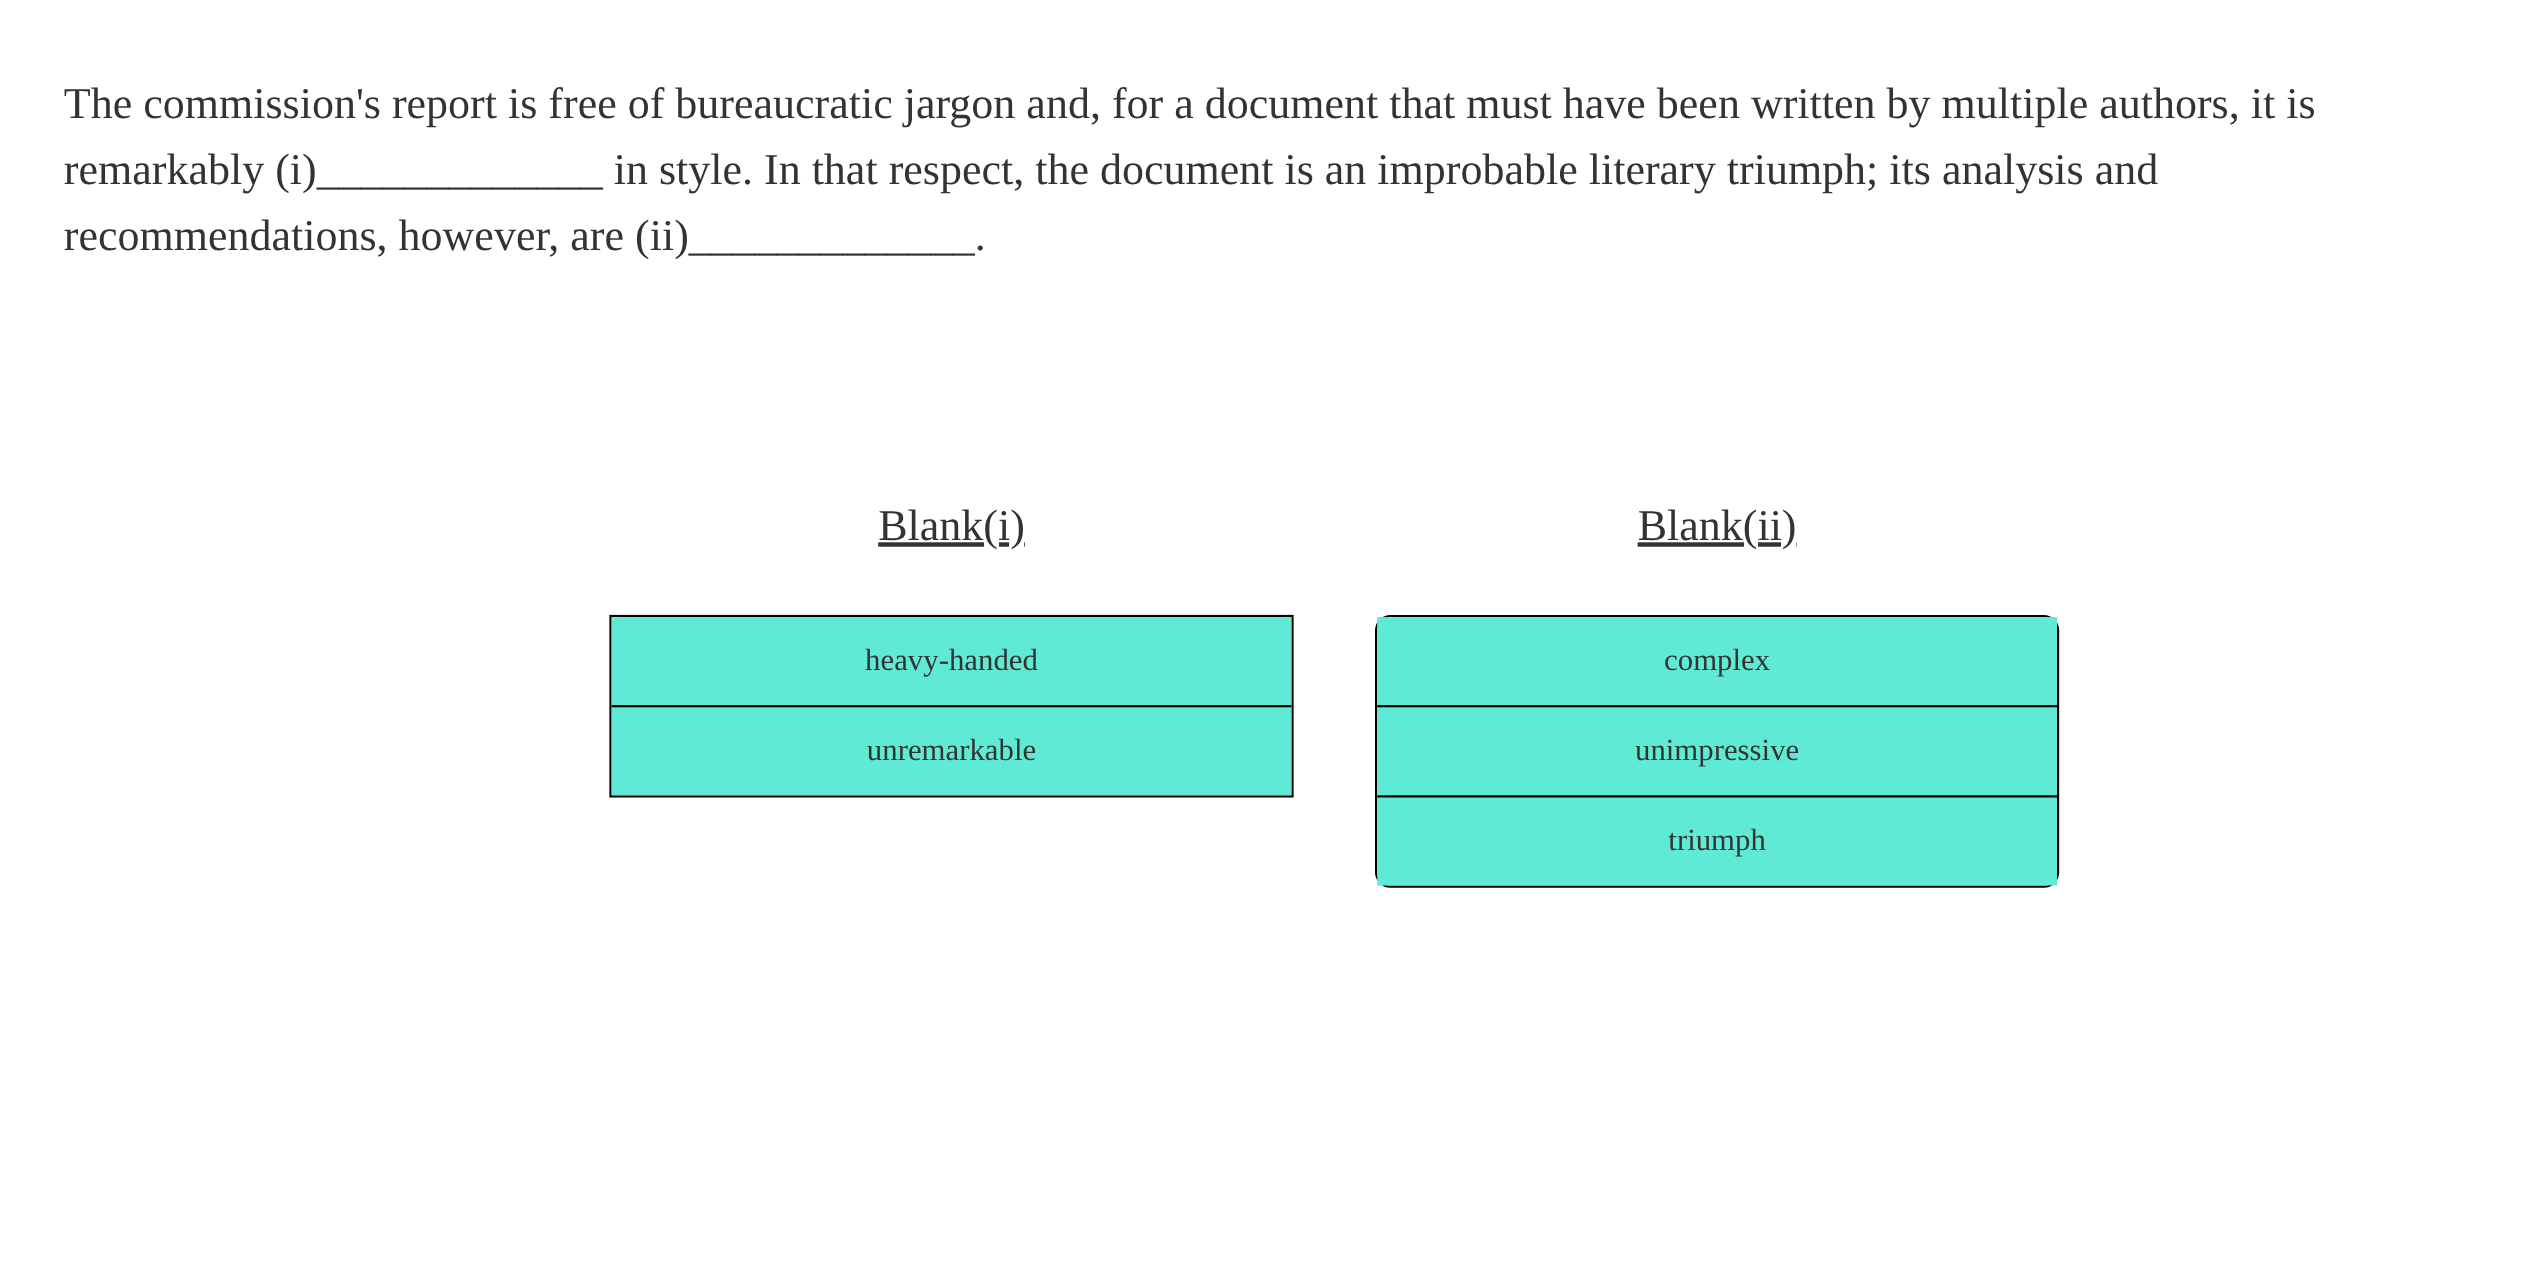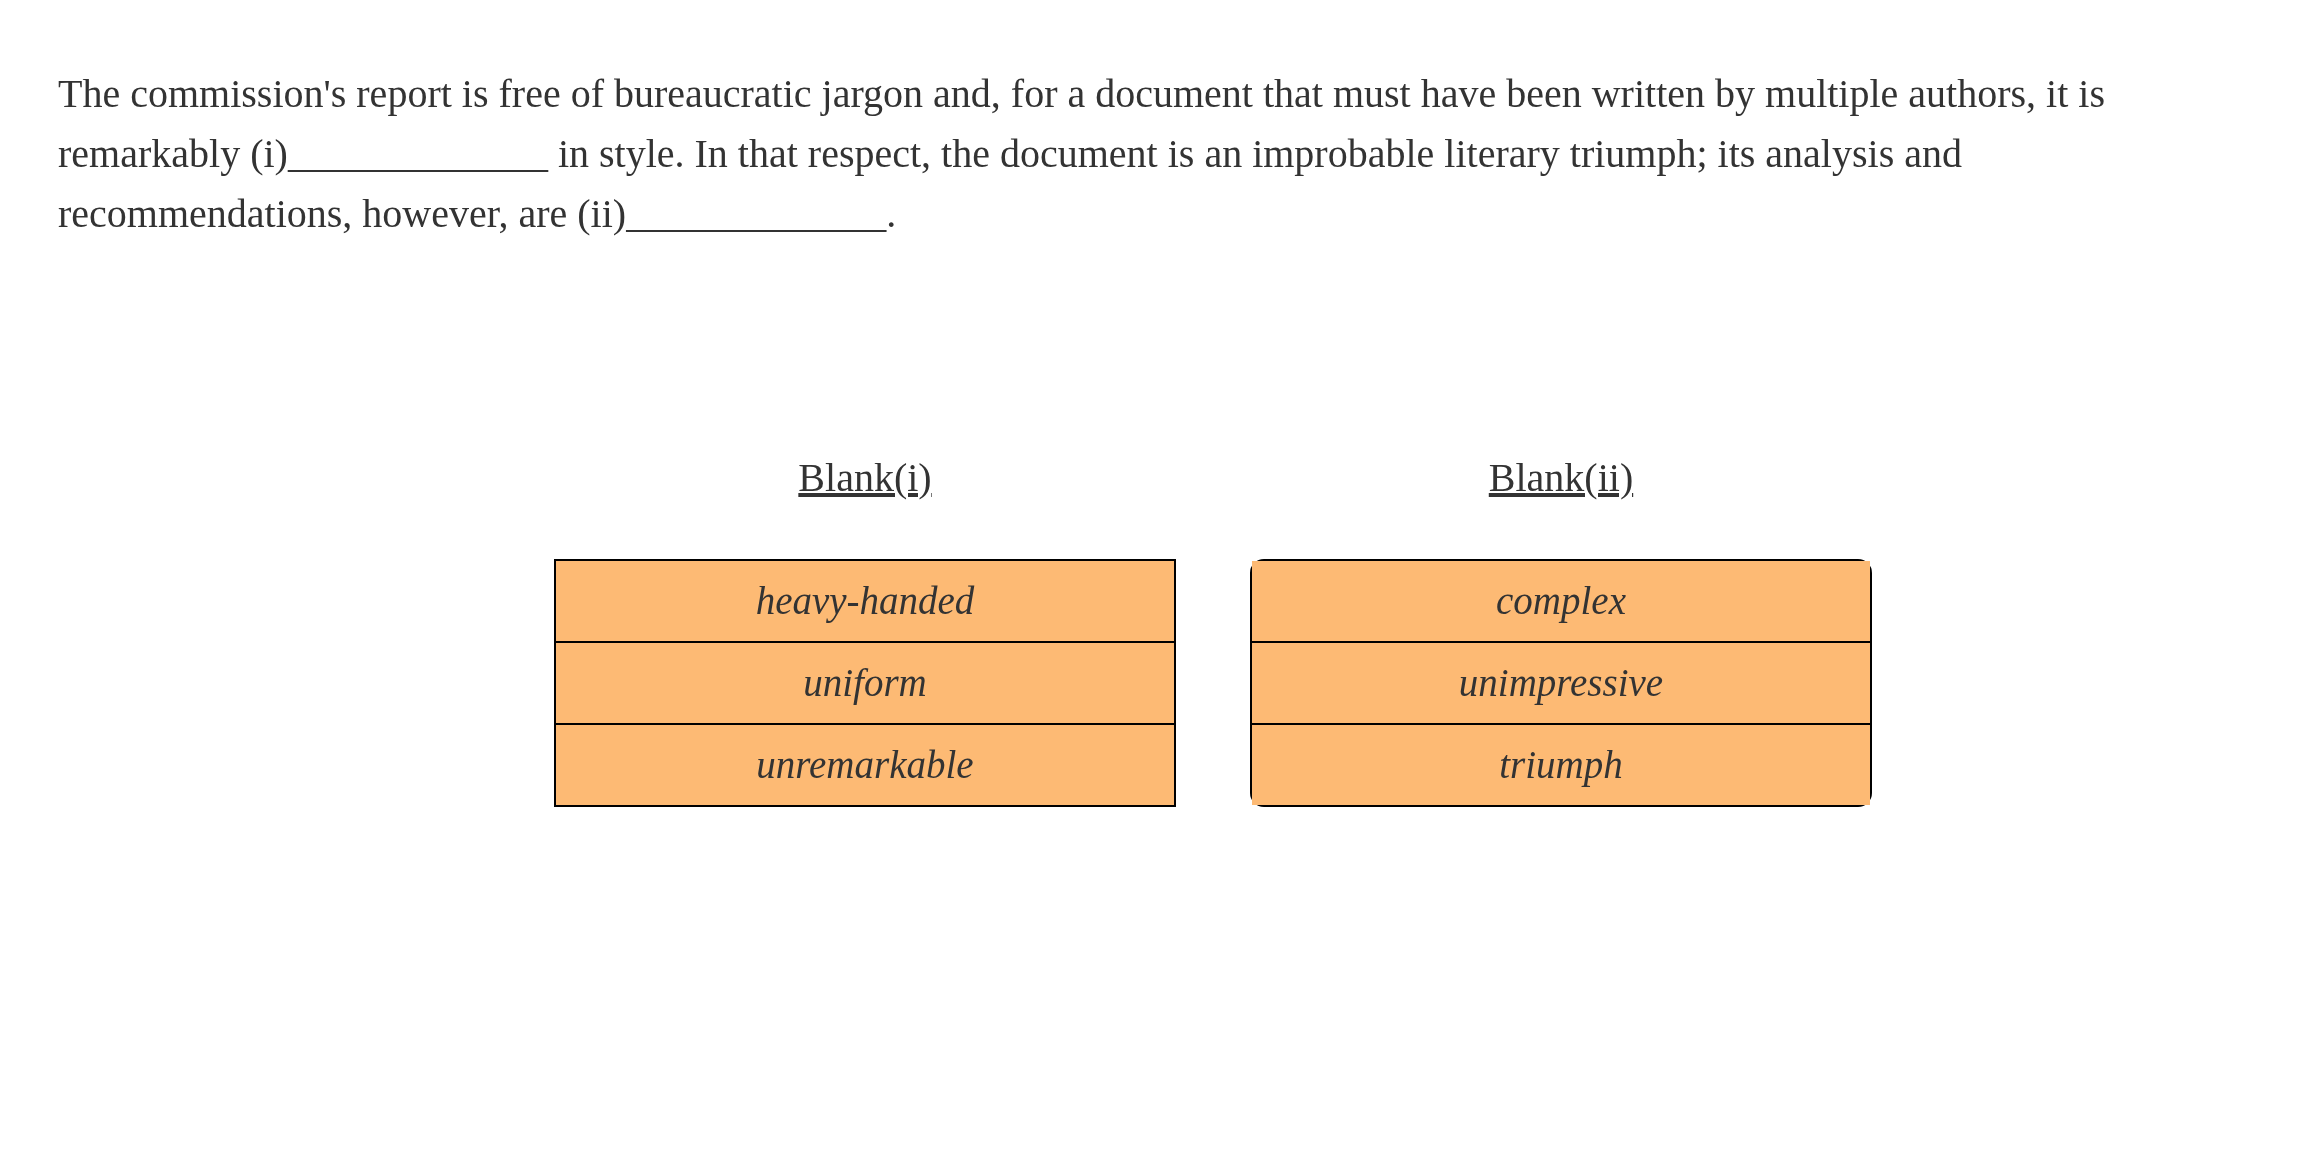--- a/index.html
+++ b/index.html
@@ -41,47 +41,45 @@
       position: absolute;
       top: 559px;
       width: 618px;
       border: 2px solid #000000;
       box-sizing: content-box;
     }
     .option {
       height: 80px;
       line-height: 80px;
       text-align: center;
-      font-size: 39px;
+      font-size: 28px;
       color: #333333;
       cursor: pointer;
       border-top: 2px solid #000000;
-      background: #fdba74;
-      font-style: italic;
+      background: #5eead4;
     }
     .option:first-child {
       border-top: none;
       height: 80px;
     }
   </style>
 </head>
 <body>
 
 <div class="question">
   <span class="line">The commission's report is free of bureaucratic jargon and, for a document that must have been written by multiple authors, it is</span>
   <span class="line">remarkably (i)_____________ in style. In that respect, the document is an improbable literary triumph; its analysis and</span>
   <span class="line">recommendations, however, are (ii)_____________.</span>
 </div>
 
 <div class="blank-header" style="left:554px;">Blank(i)</div>
 <div class="blank-header" style="left:1250px;text-align:center;">Blank(ii)</div>
 
 <div class="options-box" style="left:554px;">
   <div class="option">heavy-handed</div>
-  <div class="option">uniform</div>
   <div class="option">unremarkable</div>
 </div>
 
 <div class="options-box" style="left:1250px;border-radius:14px;">
   <div class="option">complex</div>
   <div class="option">unimpressive</div>
   <div class="option">triumph</div>
 </div>
 
 </body></html>

